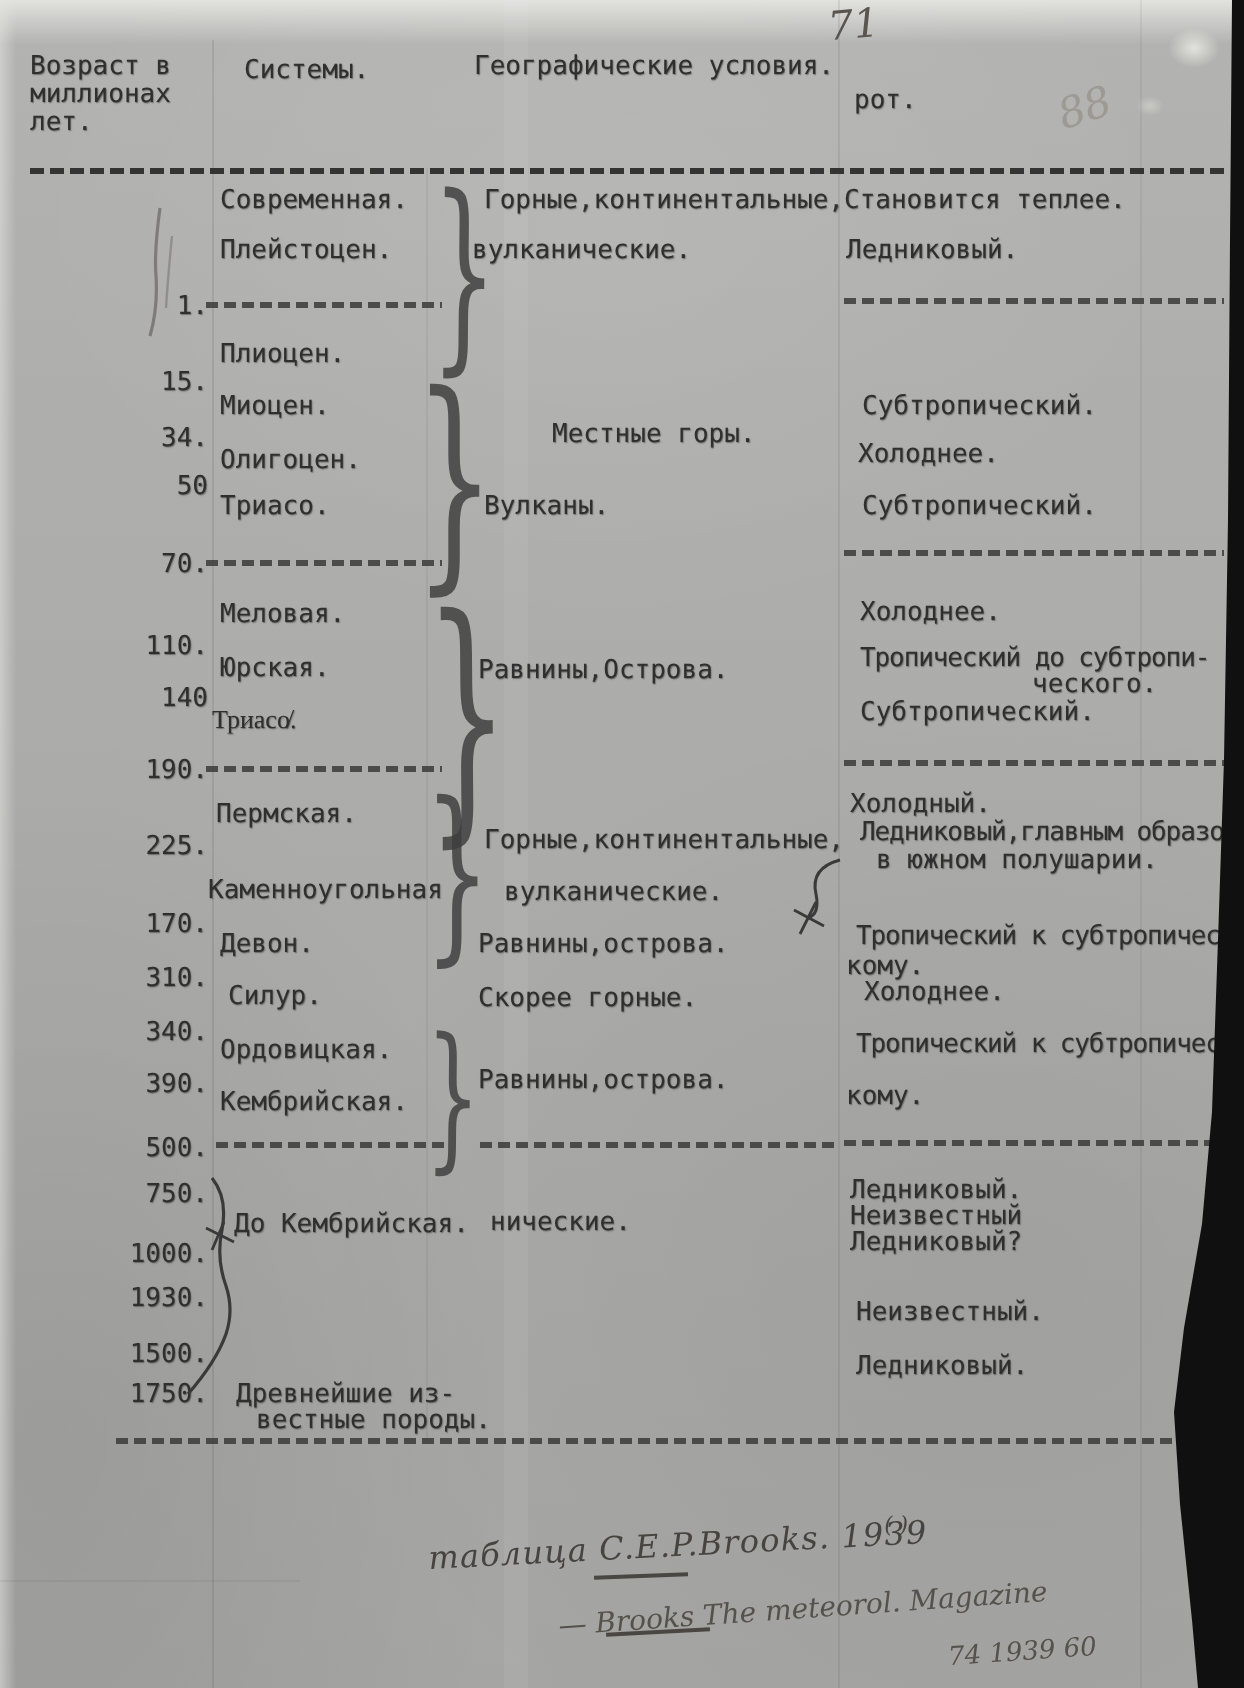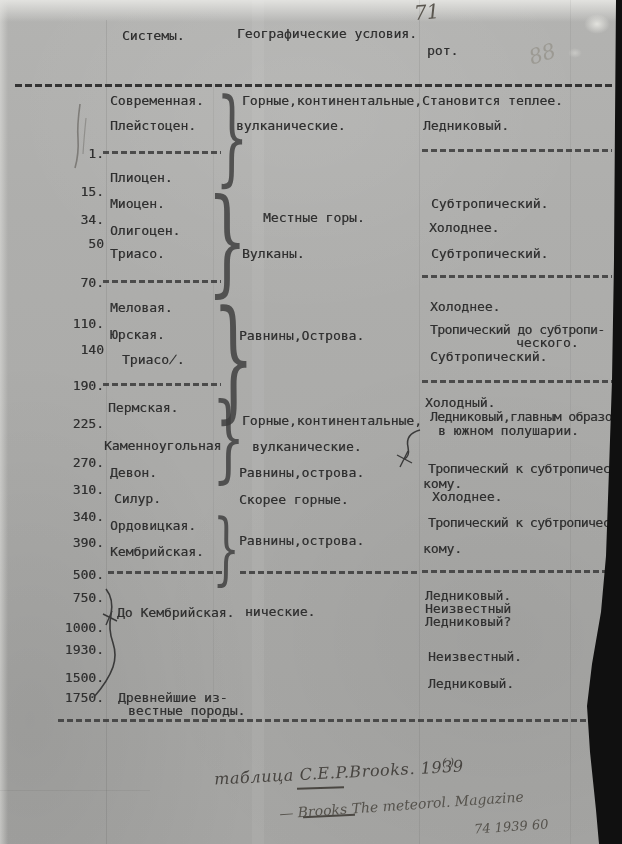--- a/index.html
+++ b/index.html
@@ -38,68 +38,71 @@
   <div style="position:absolute;left:0;top:0;width:622px;height:22px;background:linear-gradient(180deg,#e2e2df 0%,rgba(226,226,223,0) 100%);"></div>
   <div style="position:absolute;left:0;top:0;width:8px;height:844px;background:linear-gradient(90deg,rgba(228,228,225,0.55),rgba(228,228,225,0));"></div>
   <div style="position:absolute;left:252px;top:0;width:12px;height:844px;background:rgba(255,255,255,0.06);"></div>
 
   <div class="fold" style="left:106px;top:20px;height:824px;background:rgba(60,60,60,0.12);"></div>
   <div class="fold" style="left:213px;top:84px;height:636px;background:rgba(60,60,60,0.07);"></div>
   <div class="fold" style="left:419px;top:0;height:844px;background:rgba(60,60,60,0.10);"></div>
   <div class="fold" style="left:570px;top:0;height:844px;background:rgba(60,60,60,0.07);"></div>
   <div style="position:absolute;left:0;top:790px;width:150px;height:1px;background:rgba(60,60,60,0.08);"></div>
 
+  <div class="t pre" style="left:15px;top:27px;">Возраст в
+миллионах
+лет.</div>
   <div class="t" style="left:122px;top:29px;">Системы.</div>
   <div class="t" style="left:237px;top:27px;">Географические условия.</div>
   <div class="t" style="left:427px;top:44px;">рот.</div>
 
   <div class="dash heavy" style="left:15px;top:84px;width:597px;"></div>
 
   <div class="t num" style="top:147px;">1.</div>
   <div class="t num" style="top:185px;">15.</div>
   <div class="t num" style="top:213px;">34.</div>
   <div class="t num" style="top:237px;">50</div>
   <div class="t num" style="top:276px;">70.</div>
   <div class="t num" style="top:317px;">110.</div>
   <div class="t num" style="top:343px;">140</div>
   <div class="t num" style="top:379px;">190.</div>
   <div class="t num" style="top:417px;">225.</div>
-  <div class="t num" style="top:456px;">270.</div>
+  <div class="t num" style="top:456px;">170.</div>
   <div class="t num" style="top:483px;">310.</div>
   <div class="t num" style="top:510px;">340.</div>
   <div class="t num" style="top:536px;">390.</div>
   <div class="t num" style="top:568px;">500.</div>
   <div class="t num" style="top:591px;">750.</div>
   <div class="t num" style="top:621px;">1000.</div>
   <div class="t num" style="top:643px;">1930.</div>
   <div class="t num" style="top:671px;">1500.</div>
   <div class="t num" style="top:691px;">1750.</div>
 
   <div class="t" style="left:110px;top:94px;">Современная.</div>
   <div class="t" style="left:110px;top:119px;">Плейстоцен.</div>
   <div class="t" style="left:110px;top:171px;">Плиоцен.</div>
   <div class="t" style="left:110px;top:197px;">Миоцен.</div>
   <div class="t" style="left:110px;top:224px;">Олигоцен.</div>
   <div class="t" style="left:110px;top:247px;">Триасо.</div>
   <div class="t" style="left:110px;top:301px;">Меловая.</div>
   <div class="t" style="left:110px;top:328px;">Юрская.</div>
-  <div class="t" style="left:122px;top:353px;">Триасо̸.</div>
+  <div class="t" style="left:106px;top:353px;font-family:Liberation Serif, serif;">Триасо̸.</div>
   <div class="t" style="left:108px;top:401px;">Пермская.</div>
   <div class="t" style="left:104px;top:439px;">Каменноугольная</div>
   <div class="t" style="left:110px;top:466px;">Девон.</div>
   <div class="t" style="left:114px;top:492px;">Силур.</div>
   <div class="t" style="left:110px;top:519px;">Ордовицкая.</div>
   <div class="t" style="left:110px;top:545px;">Кембрийская.</div>
   <div class="t" style="left:117px;top:606px;">До Кембрийская.</div>
   <div class="t" style="left:118px;top:691px;">Древнейшие из-</div>
   <div class="t" style="left:128px;top:704px;">вестные породы.</div>
 
   <div class="t" style="left:242px;top:94px;">Горные,континентальные,</div>
   <div class="t" style="left:236px;top:119px;">вулканические.</div>
-  <div class="t" style="left:229px;top:211px;padding-left:34px;">Местные горы.</div>
+  <div class="t" style="left:242px;top:211px;padding-left:34px;">Местные горы.</div>
   <div class="t" style="left:242px;top:247px;">Вулканы.</div>
   <div class="t" style="left:239px;top:329px;">Равнины,Острова.</div>
   <div class="t" style="left:242px;top:414px;">Горные,континентальные,</div>
   <div class="t" style="left:252px;top:440px;">вулканические.</div>
   <div class="t" style="left:239px;top:466px;">Равнины,острова.</div>
   <div class="t" style="left:239px;top:493px;">Скорее горные.</div>
   <div class="t" style="left:239px;top:534px;">Равнины,острова.</div>
   <div class="t" style="left:245px;top:605px;">нические.</div>
 
   <div class="t" style="left:422px;top:94px;">Становится теплее.</div>

